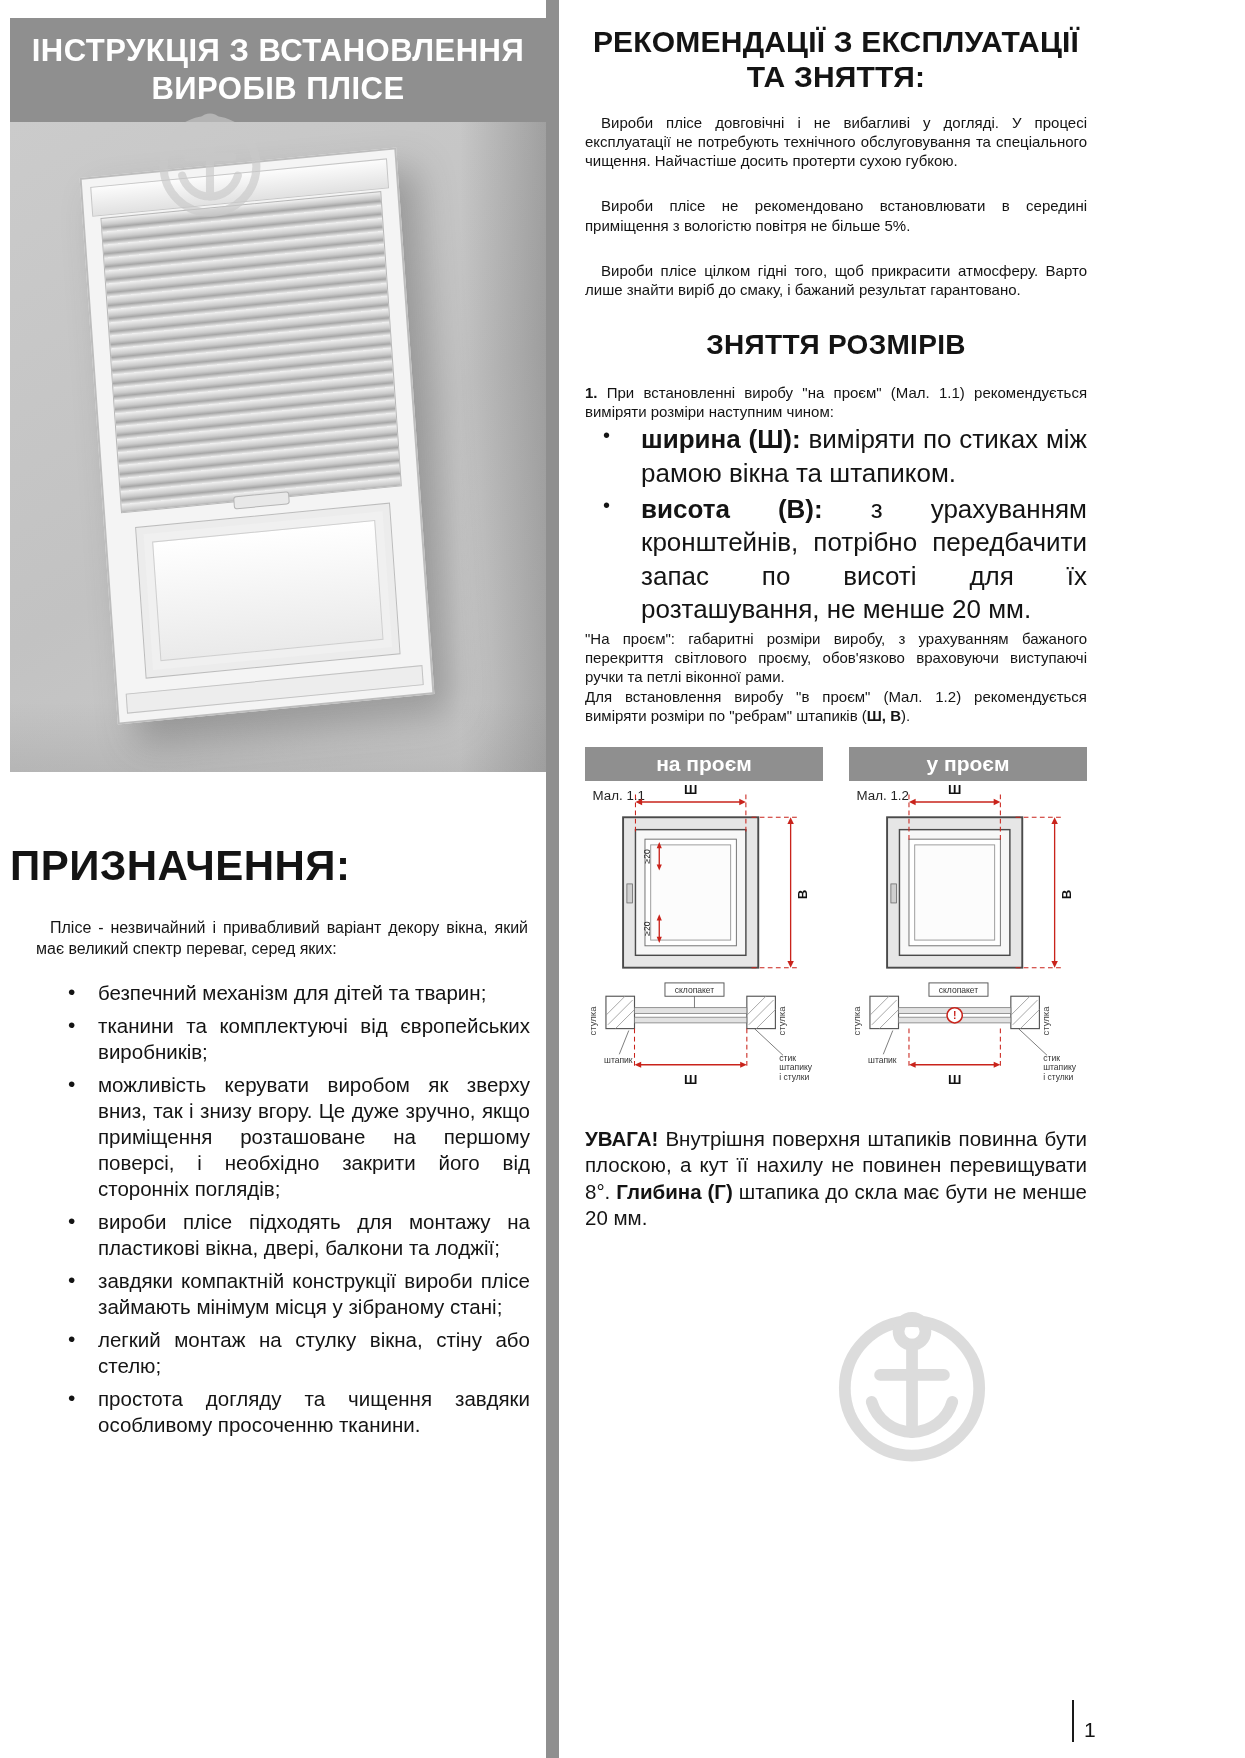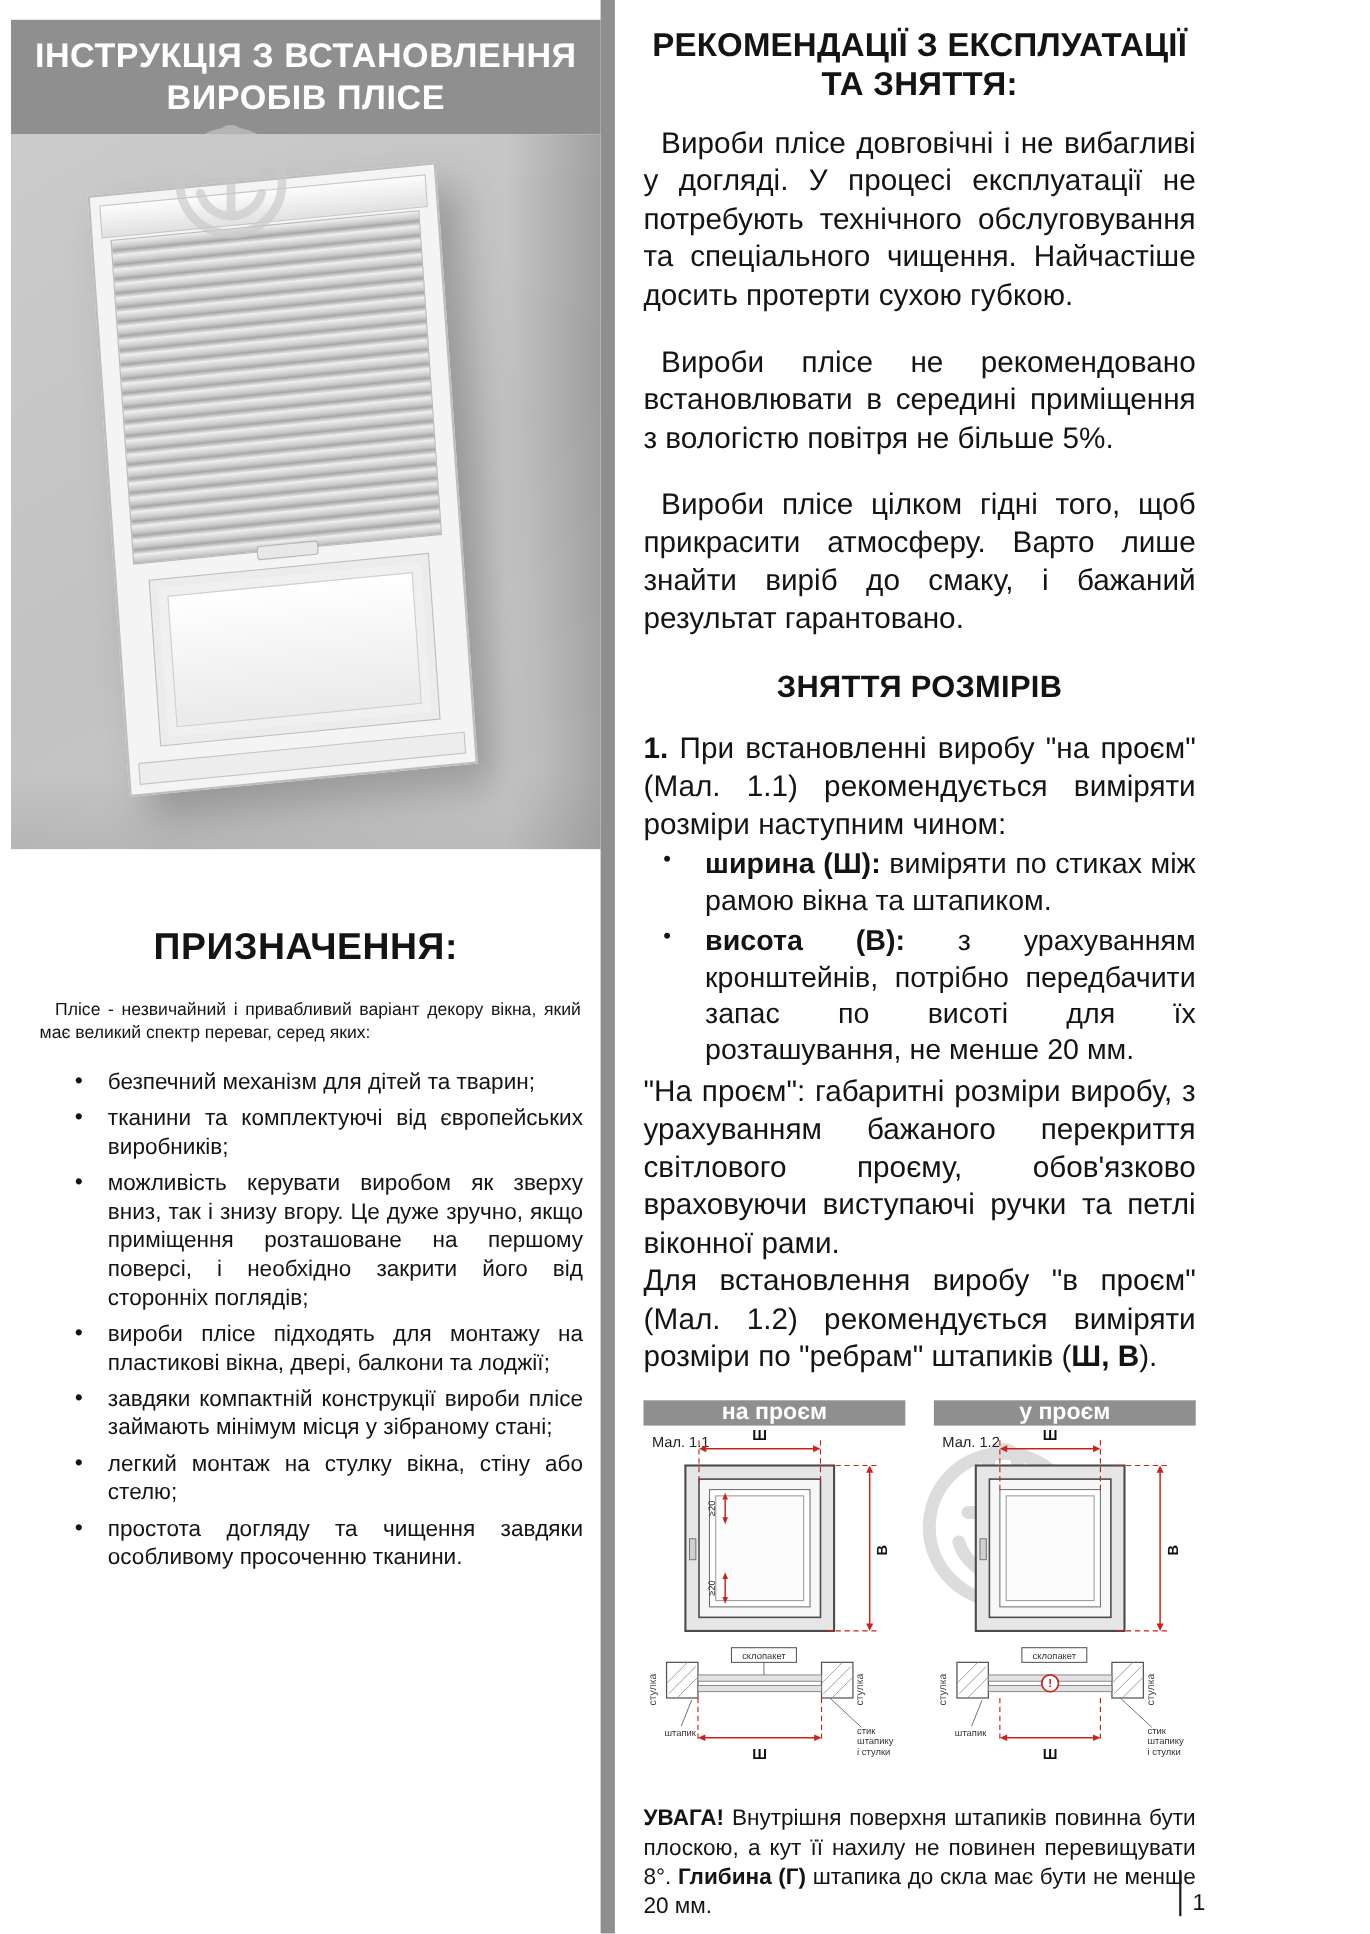--- a/index.html
+++ b/index.html
@@ -35,40 +35,40 @@
   .bottom-rail { position:absolute; left:8px; right:8px; bottom:8px; height:20px; background:#ededed; border:1px solid #c3c3c3; }
 
   
   .wm { position:absolute; }
   .wm g { stroke:currentColor; fill:none; stroke-linecap:round; }
   .wm-top { left:152px; top:94px; width:116px; height:140px; color:#c9c9c9; opacity:.65; z-index:3; }
   .wm-bottom { left:828px; top:1284px; width:168px; height:202px; color:#d4d4d4; opacity:.8; z-index:1; }
 
   
   .left-col { position:absolute; left:10px; top:842px; width:536px; z-index:2; }
-  .purpose-title { text-align:center; font-size:34px; font-weight:bold; letter-spacing:.5px; }
+  .purpose-title { font-size:42px; font-weight:bold; letter-spacing:.5px; }
   .purpose-intro { margin:28px 18px 0 26px; font-size:16px; line-height:1.3; text-align:justify; text-indent:14px; }
   .purpose-list { list-style:none; margin:20px 16px 0 0; padding-left:88px; }
   .purpose-list li { position:relative; font-size:20.5px; line-height:1.27; margin-bottom:7px; text-align:justify; }
   .purpose-list li::before { content:"•"; position:absolute; left:-30px; top:-1px; font-size:21px; }
 
   
   .right-col { position:absolute; left:585px; top:24px; width:502px; z-index:2; }
   .care-title { text-align:center; font-size:30px; font-weight:bold; line-height:1.18; letter-spacing:.2px; margin-bottom:18px; }
-  .body-p { font-size:27px; line-height:1.28; text-align:justify; }
+  .body-p { font-size:15px; line-height:1.28; text-align:justify; }
   .ind { text-indent:16px; }
   .mb { margin-bottom:26px; }
   .measure-title { text-align:center; font-size:28px; font-weight:bold; margin:30px 0 22px; letter-spacing:.3px; }
   .measure-list { list-style:none; padding-left:56px; margin:2px 0; }
   .measure-list li { position:relative; font-size:26px; line-height:1.28; text-align:justify; margin-bottom:3px; }
   .measure-list li::before { content:"•"; position:absolute; left:-38px; top:0; font-size:20px; }
 
   .diagrams { display:flex; gap:26px; margin-top:22px; }
   .panel { width:238px; }
-  .panel-header { height:23px; background:var(--banner-gray); color:#fff; font-weight:bold; font-size:21px;
+  .panel-header { height:34px; background:var(--banner-gray); color:#fff; font-weight:bold; font-size:21px;
                   display:flex; align-items:center; justify-content:center; }
   .panel-svg { display:block; width:238px; height:auto; margin-top:2px; }
 
   .warning { margin-top:36px; font-size:20.5px; line-height:1.3; text-align:justify; }
 
   .page-num { position:absolute; left:1072px; top:1700px; height:42px; display:flex; align-items:flex-end;
               border-left:2px solid #1a1a1a; padding-left:10px; font-size:21px; z-index:2; }
 
   
   .cap { font-size:14px; fill:#222; }

